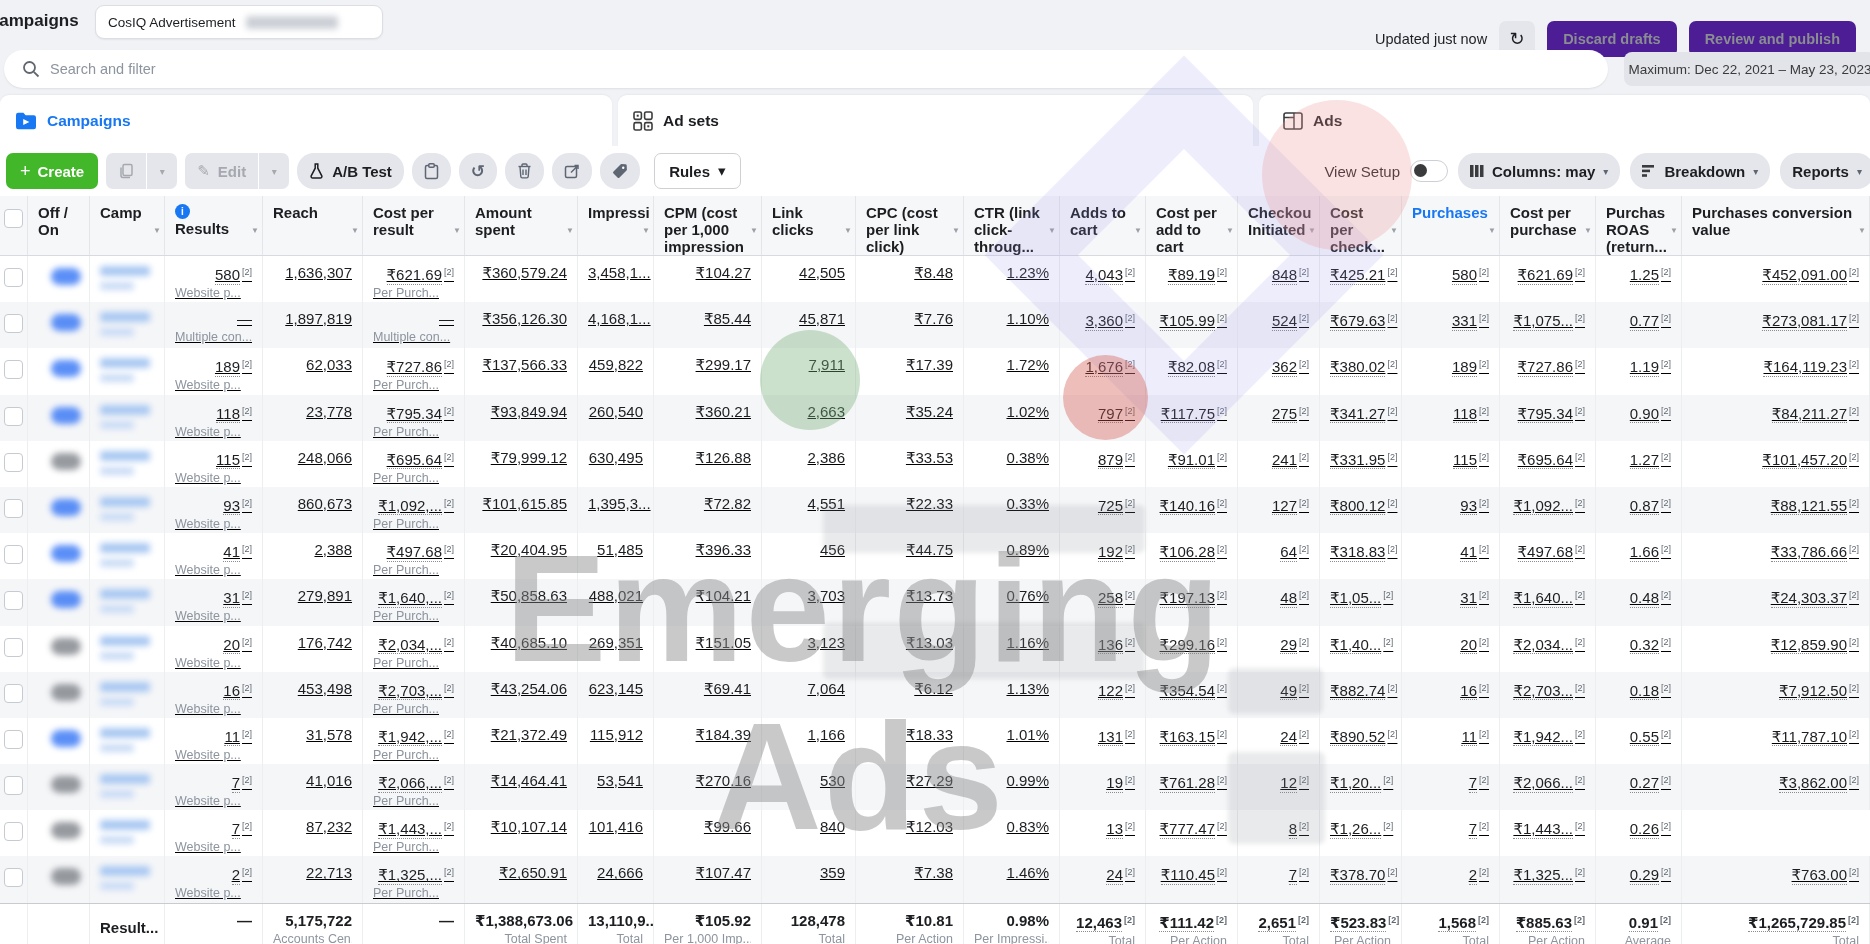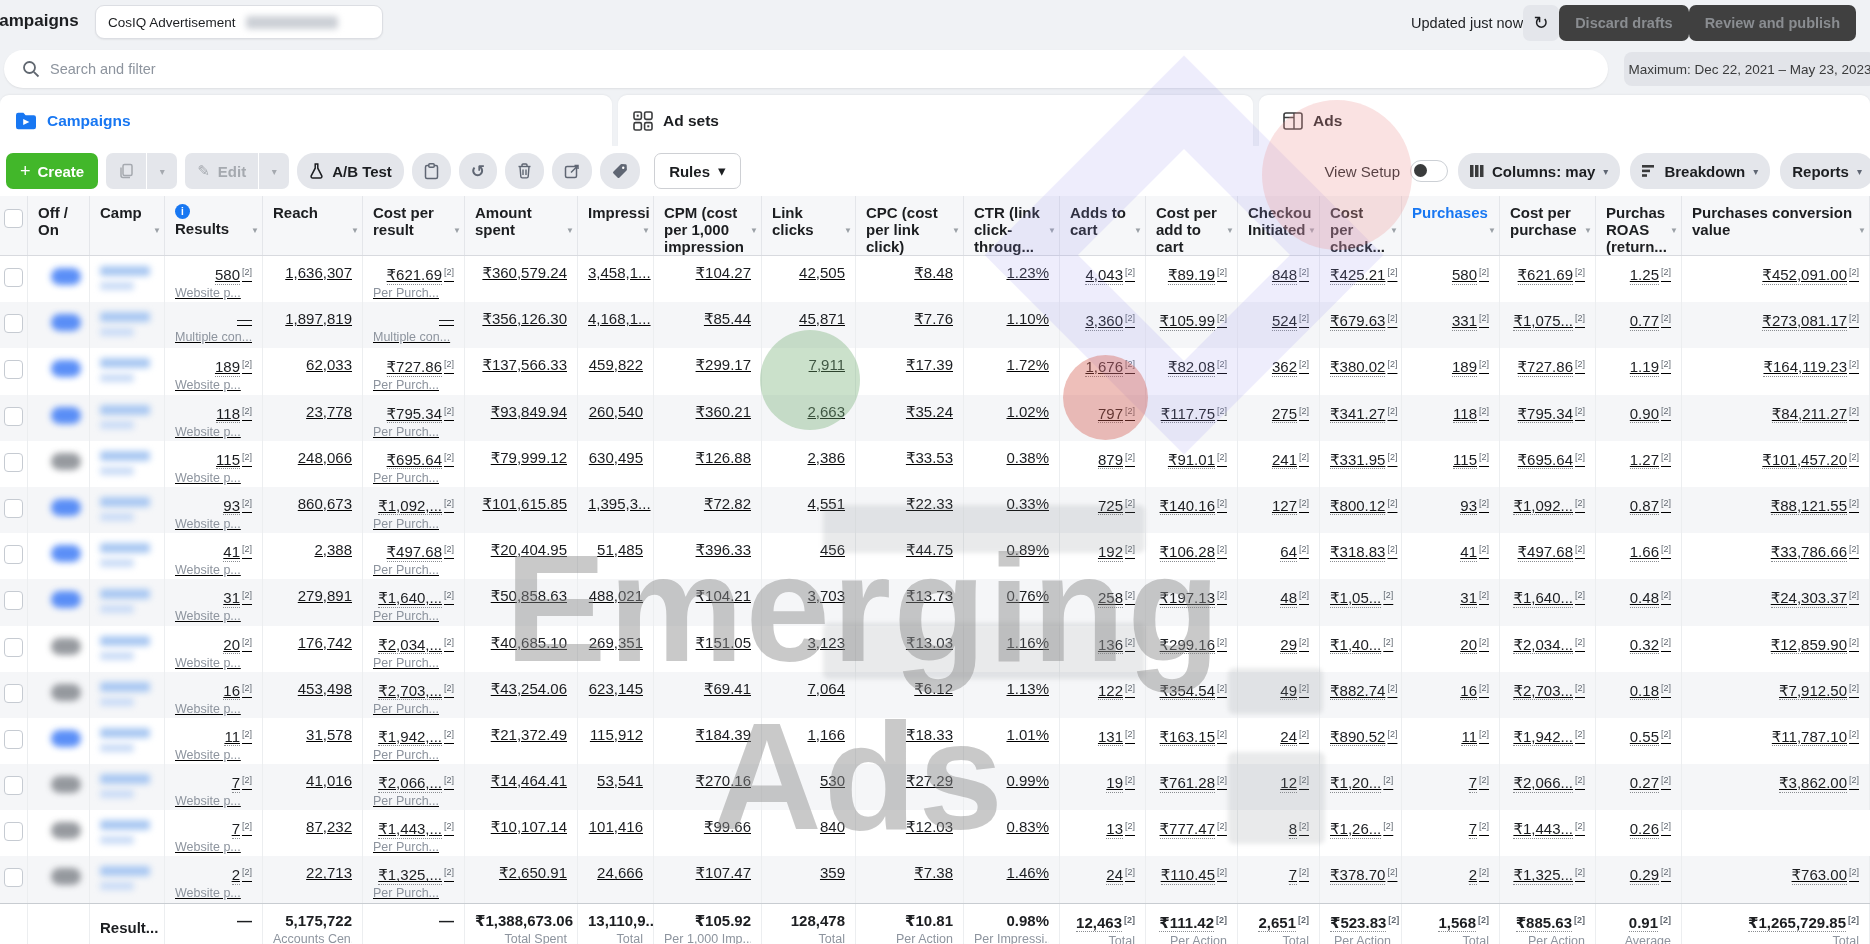--- a/index.html
+++ b/index.html
@@ -6,24 +6,24 @@
   body{font-family:"Liberation Sans","DejaVu Sans",sans-serif;background:#e9ebee;}
   .stage{position:relative;width:1870px;height:944px;background:#f0f2f5;overflow:hidden;}
 
   
   .topbar{position:absolute;top:0;left:0;width:1870px;height:46px;}
   .nav-title{position:absolute;left:0;top:11px;width:82px;overflow:hidden;white-space:nowrap;}
   .nav-title span{display:inline-block;margin-left:-13px;font-size:17px;font-weight:700;color:#1c1e21;}
   .account-dropdown{position:absolute;left:95px;top:5px;width:288px;height:34px;background:#fff;border:1px solid #dcdee3;border-radius:9px;box-shadow:0 1px 2px rgba(0,0,0,.06);display:flex;align-items:center;padding:0 12px;box-sizing:border-box;gap:10px;cursor:pointer;}
   .account-dropdown .acct{font-size:13.5px;color:#1c1e21;white-space:nowrap;}
   .blur-chip{width:92px;height:13px;background:#ccd0d6;border-radius:3px;filter:blur(3px);}
-  .topbar-right{position:absolute;right:14px;top:5px;height:36px;display:flex;align-items:center;}
+  .topbar-right{position:absolute;right:14px;top:21px;height:36px;display:flex;align-items:center;gap:12px;}
   .updated{font-size:14.5px;color:#1c1e21;}
   .icon-btn{width:36px;height:36px;background:#e4e6eb;border:none;border-radius:7px;font-size:18px;color:#1c1e21;cursor:pointer;line-height:36px;text-align:center;padding:0;}
-  .gray-btn{height:36px;background:#404040;border:none;border-radius:7px;font-size:14.5px;font-weight:600;color:#8a8d91;padding:0 16px;cursor:default;font-family:inherit;}
+  .gray-btn{height:36px;background:#4c1d95;border:none;border-radius:7px;font-size:14.5px;font-weight:600;color:#8a8d91;padding:0 16px;cursor:default;font-family:inherit;}
 
   
   .search-row{position:absolute;top:46px;left:18px;width:1870px;height:48px;}
   .search-pill{position:absolute;left:-14px;top:4px;width:1604px;height:38px;background:#fff;border-radius:19px;box-shadow:0 1px 2px rgba(0,0,0,.08);display:flex;align-items:center;padding:0 14px 0 18px;box-sizing:border-box;gap:10px;cursor:text;}
   .search-pill .ph{font-size:14.5px;color:#8d949e;}
   .date-btn{position:absolute;left:1606px;top:6px;width:252px;height:34px;background:#e2e4e9;border-radius:8px;display:flex;align-items:center;justify-content:center;font-size:13.5px;color:#3a3b3c;cursor:pointer;white-space:nowrap;}
   .sliver{position:absolute;left:1862px;top:4px;width:14px;height:38px;background:#fff;border-radius:8px 0 0 8px;}
 
   
   .tabs-row{position:absolute;top:95px;left:0;width:1870px;height:51px;}

